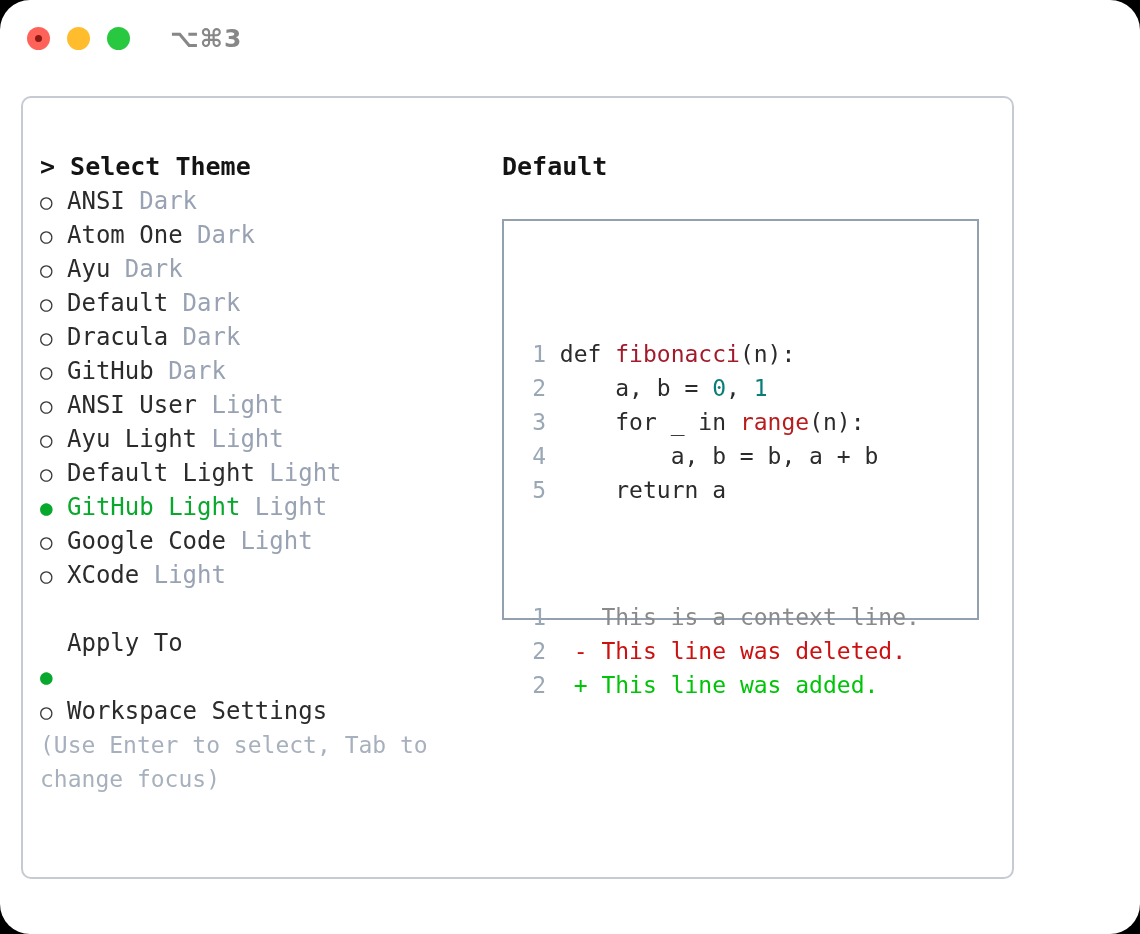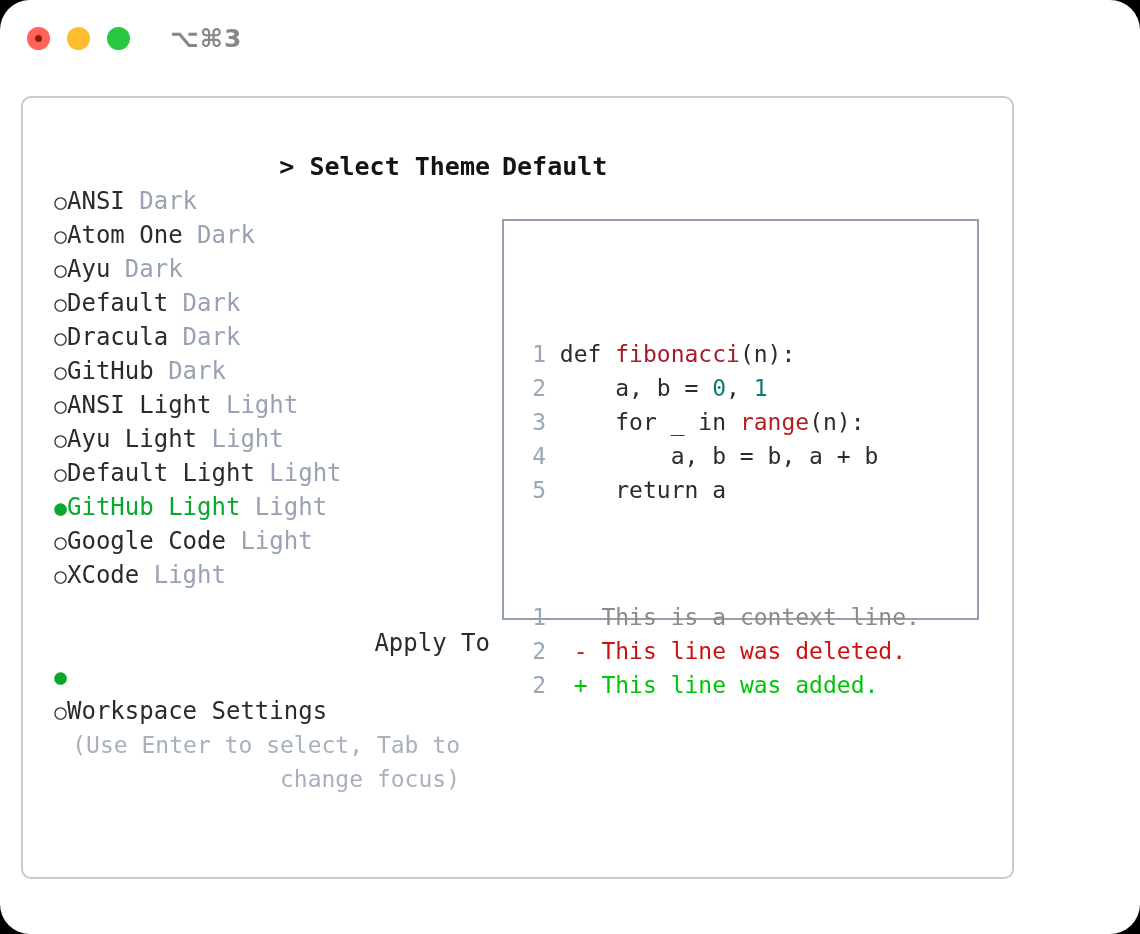--- a/index.html
+++ b/index.html
@@ -83,21 +83,20 @@
     width: 100%;
     height: 100%;
   }
 
   
   .left-col {
     position: absolute;
     left: 17px;
     top: 52px;
     width: 450px;
-    text-align: right;
   }
 
   .heading {
     font-size: 25px;
     font-weight: bold;
     color: #141414;
     line-height: 34px;
     white-space: pre;
   }
 
@@ -208,21 +207,21 @@
       <div class="left-col">
         <div class="heading">&gt; Select Theme</div>
 
         <div class="theme-list" id="theme-list">
             <div class="row"><span class="marker">○</span><span class="row-name">ANSI</span><span class="gap"> </span><span class="row-variant">Dark</span></div>
             <div class="row"><span class="marker">○</span><span class="row-name">Atom One</span><span class="gap"> </span><span class="row-variant">Dark</span></div>
             <div class="row"><span class="marker">○</span><span class="row-name">Ayu</span><span class="gap"> </span><span class="row-variant">Dark</span></div>
             <div class="row"><span class="marker">○</span><span class="row-name">Default</span><span class="gap"> </span><span class="row-variant">Dark</span></div>
             <div class="row"><span class="marker">○</span><span class="row-name">Dracula</span><span class="gap"> </span><span class="row-variant">Dark</span></div>
             <div class="row"><span class="marker">○</span><span class="row-name">GitHub</span><span class="gap"> </span><span class="row-variant">Dark</span></div>
-            <div class="row"><span class="marker">○</span><span class="row-name">ANSI Light</span><span class="gap"> </span><span class="row-variant">Light</span></div>
+            <div class="row"><span class="marker">○</span><span class="row-name">ANSI User</span><span class="gap"> </span><span class="row-variant">Light</span></div>
             <div class="row"><span class="marker">○</span><span class="row-name">Ayu Light</span><span class="gap"> </span><span class="row-variant">Light</span></div>
             <div class="row"><span class="marker">○</span><span class="row-name">Default Light</span><span class="gap"> </span><span class="row-variant">Light</span></div>
             <div class="row"><span class="marker sel">●</span><span class="row-name sel">GitHub Light</span><span class="gap"> </span><span class="row-variant">Light</span></div>
             <div class="row"><span class="marker">○</span><span class="row-name">Google Code</span><span class="gap"> </span><span class="row-variant">Light</span></div>
             <div class="row"><span class="marker">○</span><span class="row-name">XCode</span><span class="gap"> </span><span class="row-variant">Light</span></div>
           </div>
 
         <div class="spacer-row"></div>
 
         <div class="subheading">Apply To</div>

